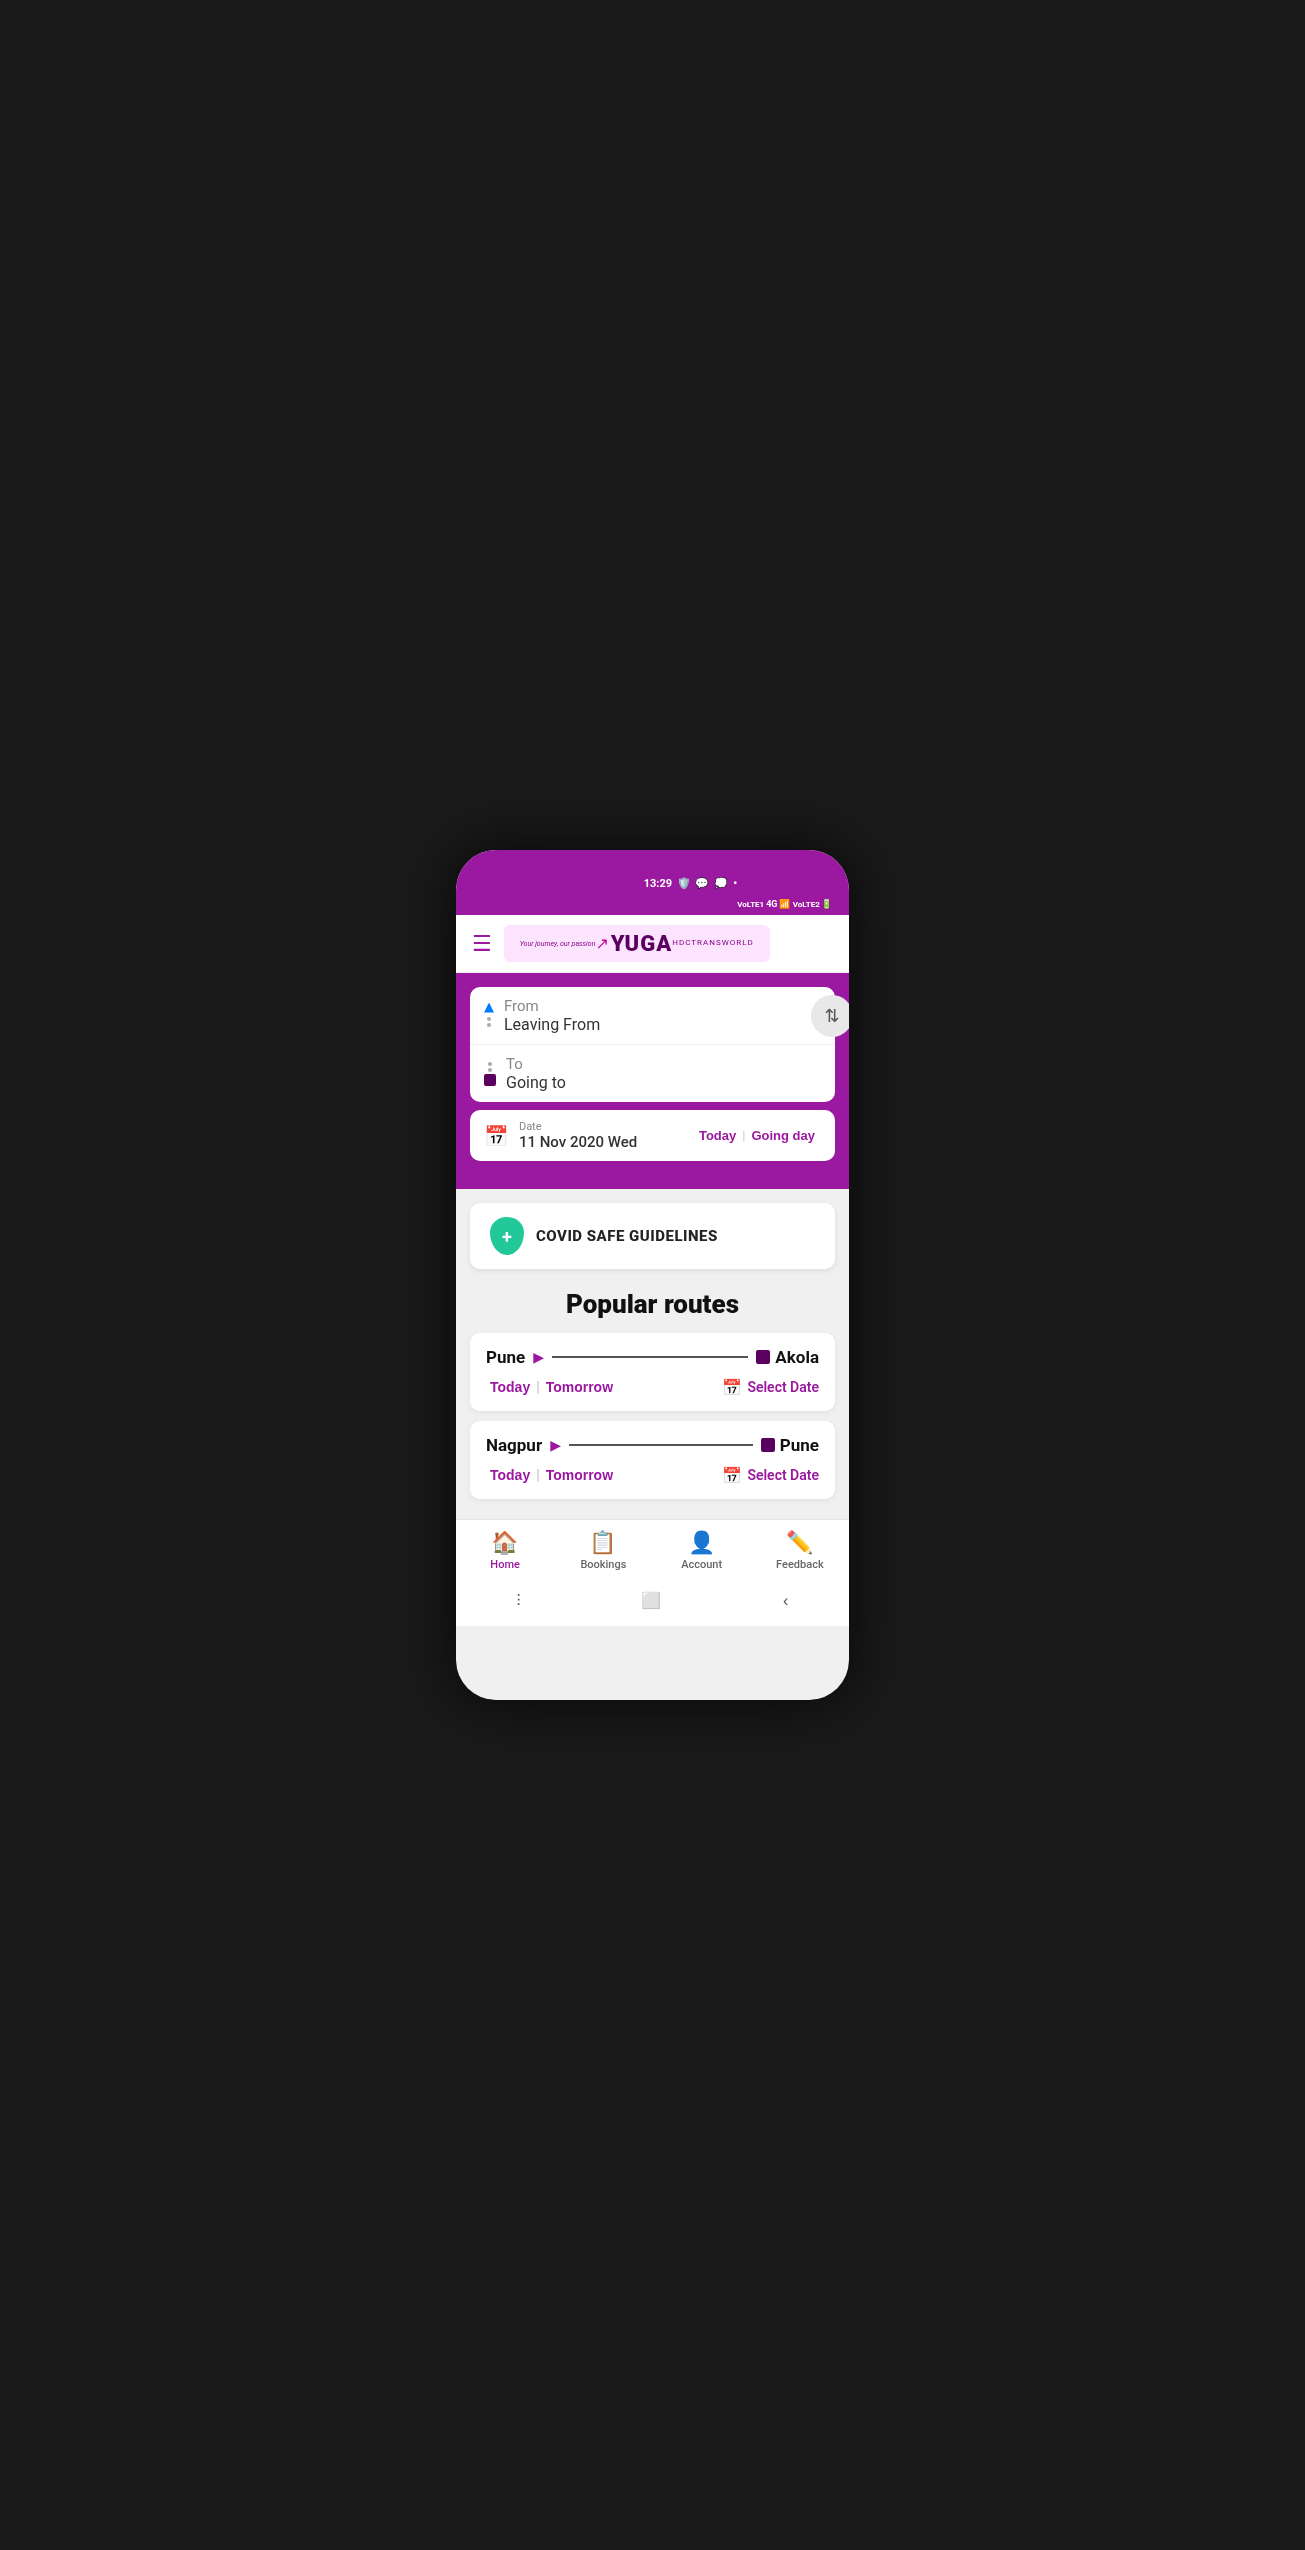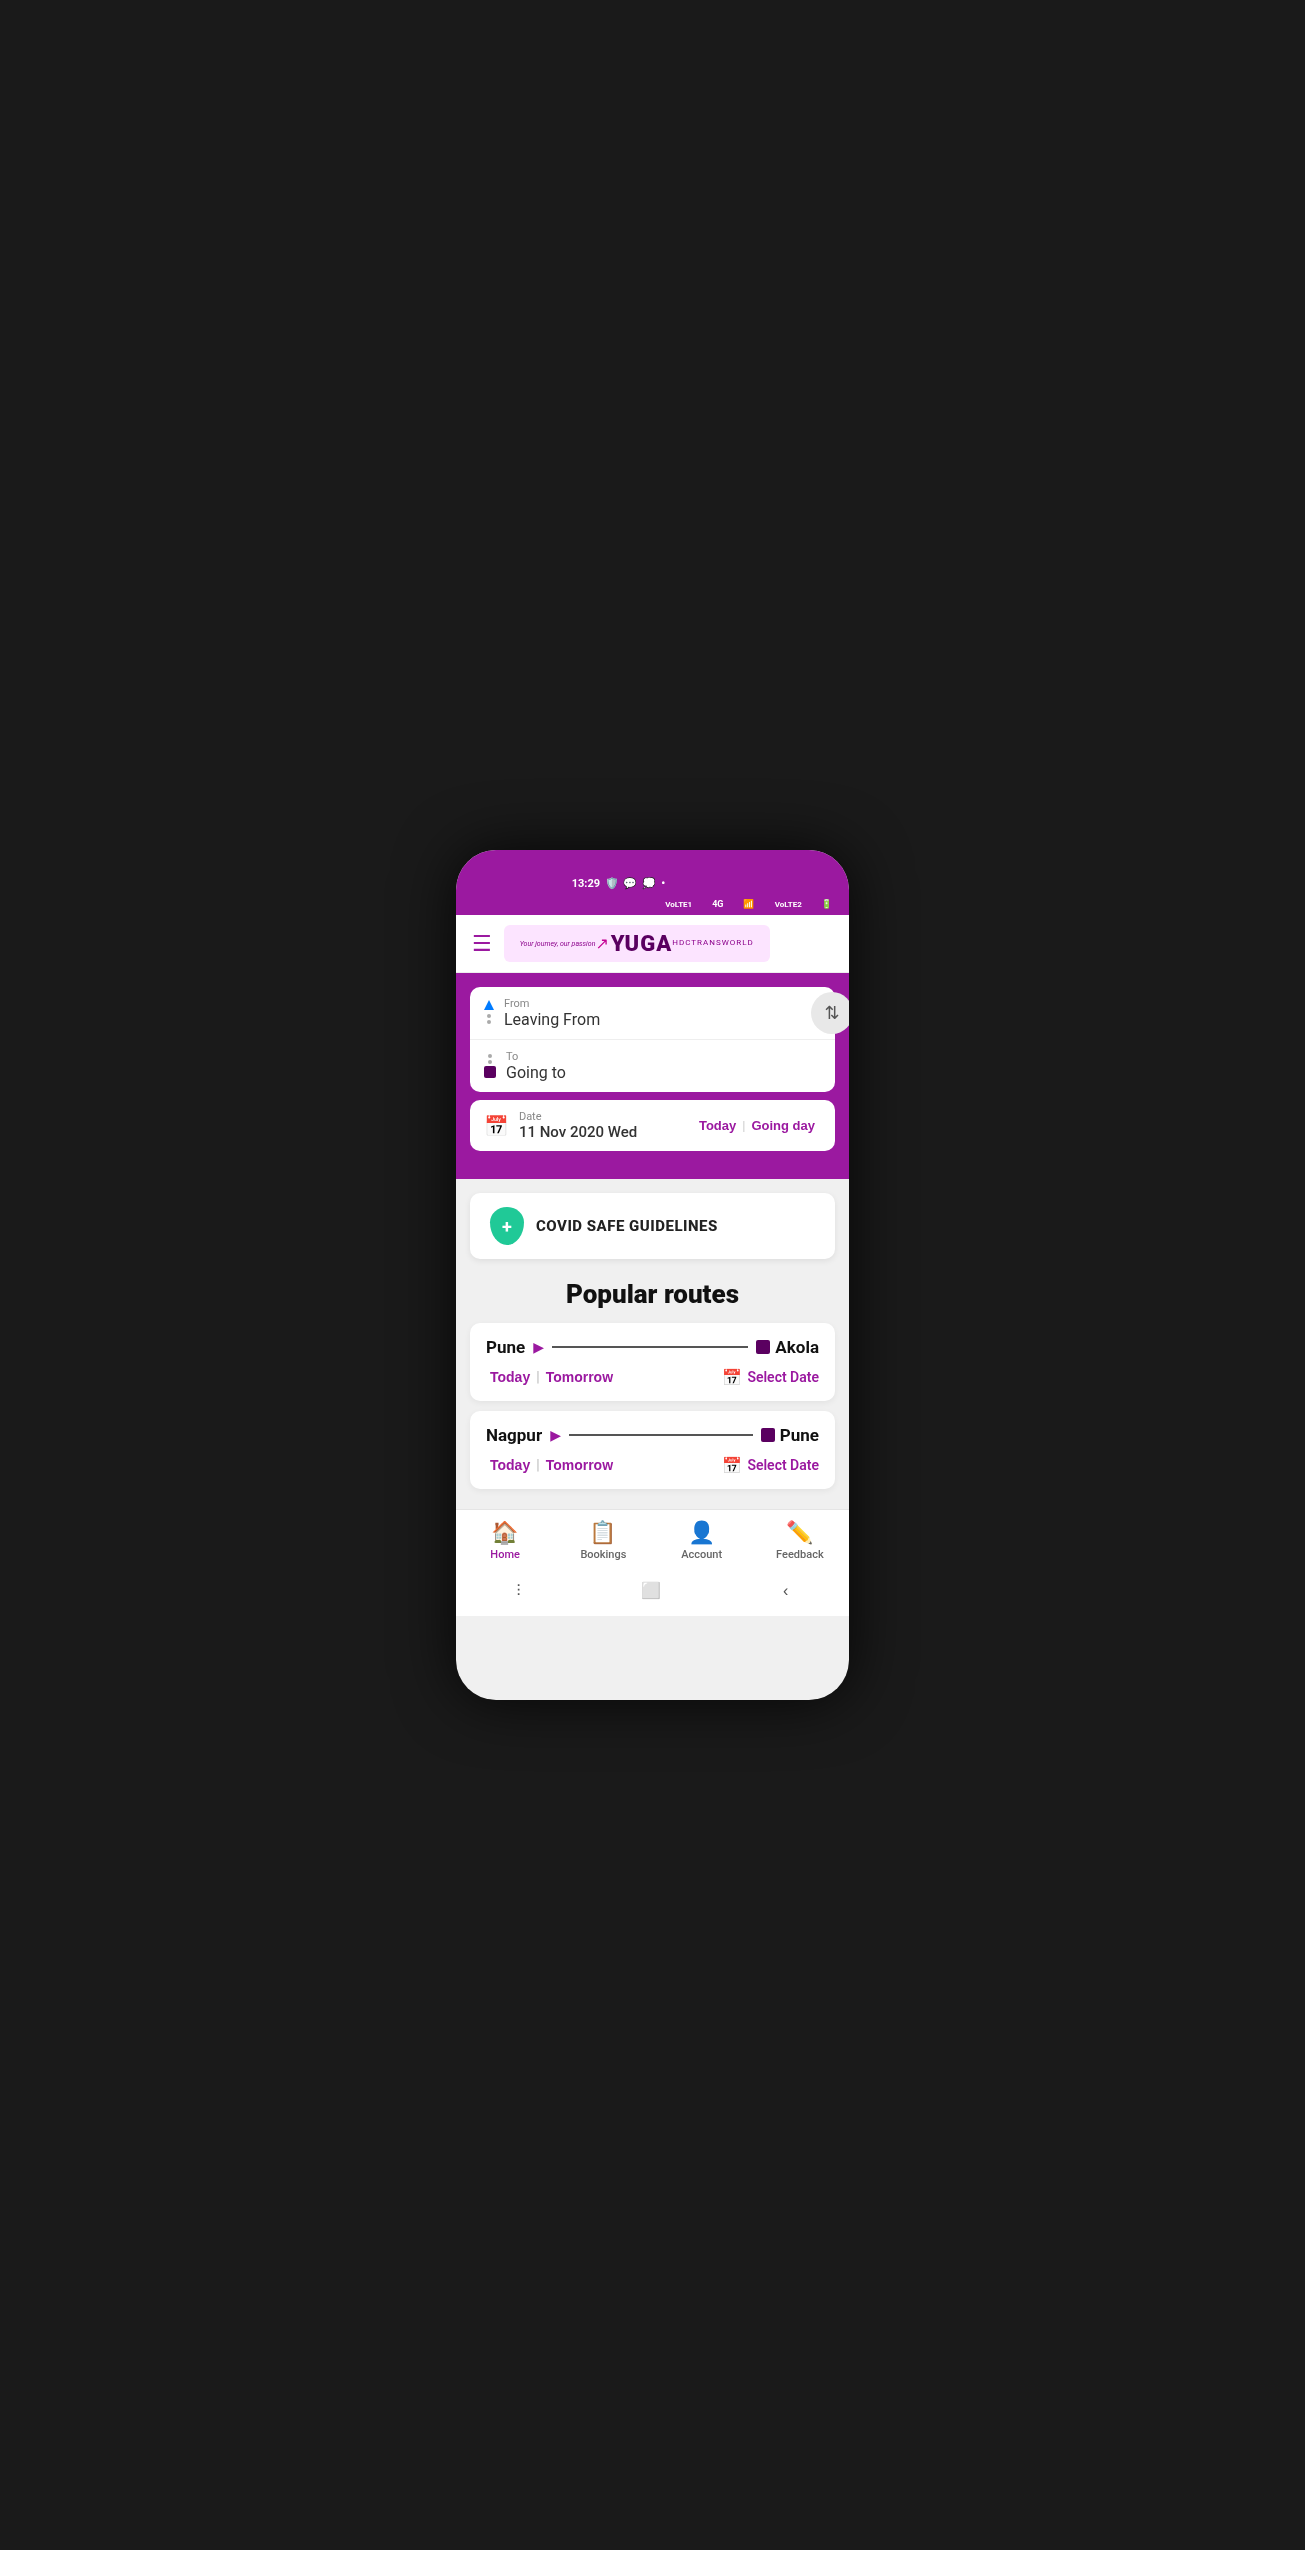--- a/index.html
+++ b/index.html
@@ -33,21 +33,21 @@
       background: #9b19a0;
       padding: 8px 16px 6px;
       display: flex;
       justify-content: flex-end;
       align-items: center;
       color: #fff;
       font-size: 11px;
       font-weight: bold;
     }
     .status-left { display: flex; align-items: center; gap: 5px; }
-    .status-right { display: flex; align-items: center; gap: 20px; font-size: 9px; margin-top: 41px; }
+    .status-right { display: flex; align-items: center; gap: 2px; font-size: 9px; margin-top: 41px; }
     
     .header {
       background: #fff;
       display: flex;
       align-items: center;
       padding: 10px 16px;
       border-bottom: 1px solid #eee;
     }
     .hamburger { font-size: 22px; color: #9b19a0; cursor: pointer; margin-right: 12px; }
     .logo-container {
@@ -81,21 +81,21 @@
       display: flex;
       flex-direction: column;
       align-items: center;
       gap: 2px;
     }
     .dot-blue { width: 10px; height: 10px; background: #007bff; clip-path: polygon(50% 0%, 0% 100%, 100% 100%); }
     .dot-dots { display: flex; flex-direction: column; gap: 2px; margin: 2px 0; }
     .dot-small { width: 4px; height: 4px; background: #aaa; border-radius: 50%; }
     .dot-square { width: 12px; height: 12px; background: #5a0060; border-radius: 2px; }
     .search-text-group { flex: 1; }
-    .search-label { font-size: 11px; color: #888; }
+    .search-label { font-size: 15px; color: #888; }
     .search-value { font-size: 16px; color: #333; font-weight: 400; }
     .swap-btn {
       position: absolute;
       right: -18px;
       top: 50%;
       transform: translateY(-50%);
       width: 42px;
       height: 42px;
       background: #e8e8e8;
       border-radius: 50%;

